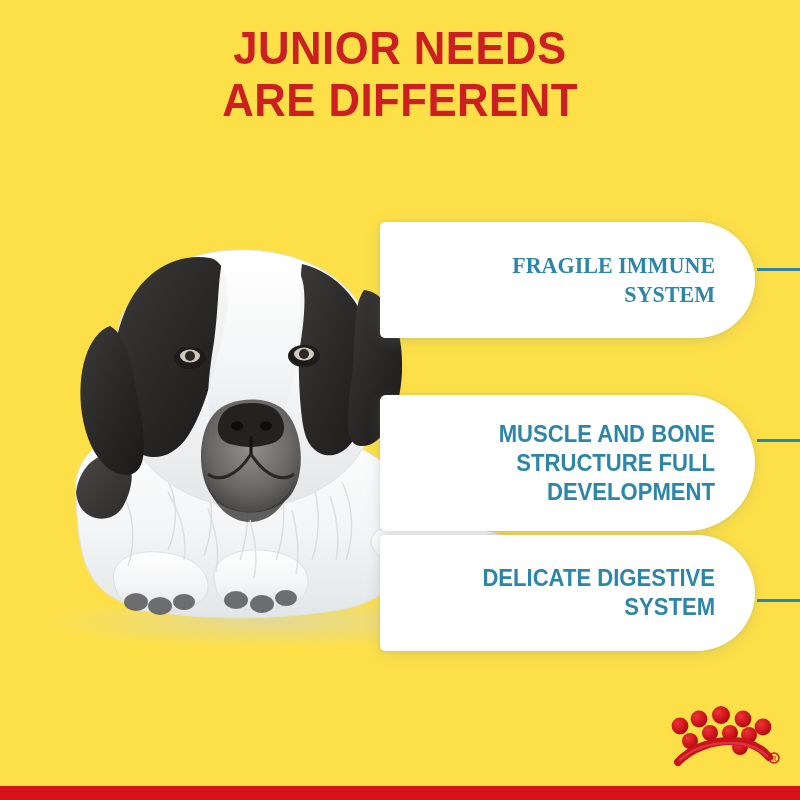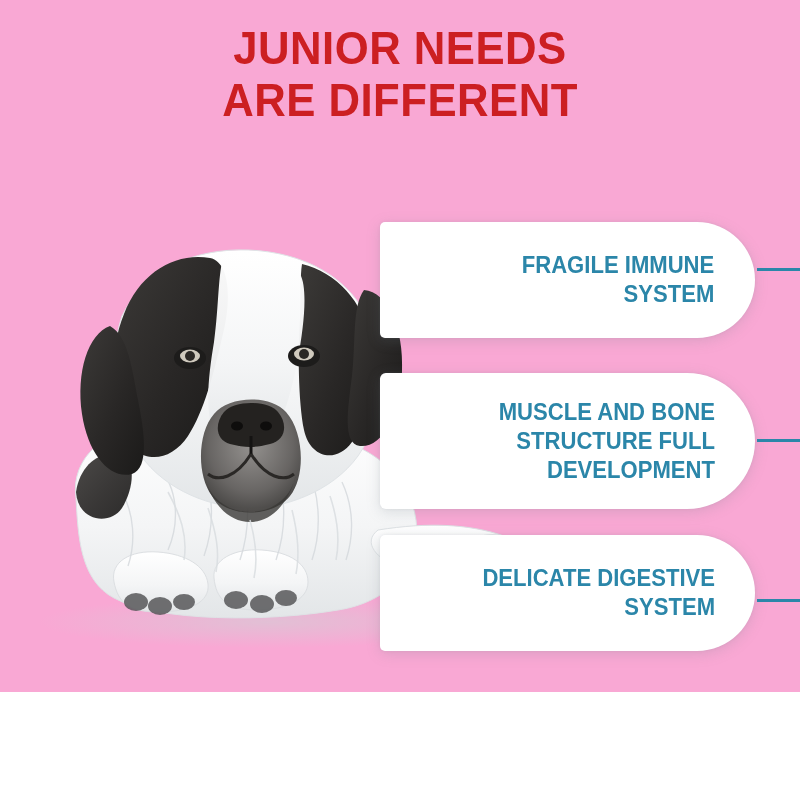--- a/index.html
+++ b/index.html
@@ -3,21 +3,21 @@
 <meta charset="utf-8">
 <style>
   html,body{margin:0;padding:0;}
   body{
     width:800px;height:800px;
     background:#ffffff;
     font-family:"Liberation Sans", sans-serif;
     overflow:hidden;
     position:relative;
   }
-  #stage{position:relative;width:800px;height:692px;background:#f9a8d4;overflow:hidden;}
+  #stage{position:relative;width:800px;height:800px;background:#fde047;overflow:hidden;}
 
   
   .title{
     position:absolute;left:0;top:22px;width:800px;
     text-align:center;
     color:var(--brand-red,#CC1F22);
     font-weight:bold;
     font-size:47px;
     line-height:52px;
     letter-spacing:0.5px;
@@ -53,22 +53,22 @@
     font-size:23px;
     line-height:29px;
     text-align:right;
     padding-right:42px;
     transform:scaleX(0.96);
     transform-origin:right center;
     white-space:nowrap;
   }
   .callout .cline{display:block;}
 
-  #callout-1{left:380px;top:222px;width:375px;height:116px;}
-  #callout-2{left:380px;top:373px;width:375px;height:136px;}
+  #callout-1{left:380px;top:222px;width:375px;height:116px;font-family:Liberation Serif, serif;}
+  #callout-2{left:380px;top:395px;width:375px;height:136px;}
   #callout-3{left:380px;top:535px;width:375px;height:116px;}
 
   
   .connector{
     position:absolute;
     height:3px;
     background:var(--brand-teal,#2B86A9);
     left:757px;width:43px;
   }
   #connector-1{top:268px;}

